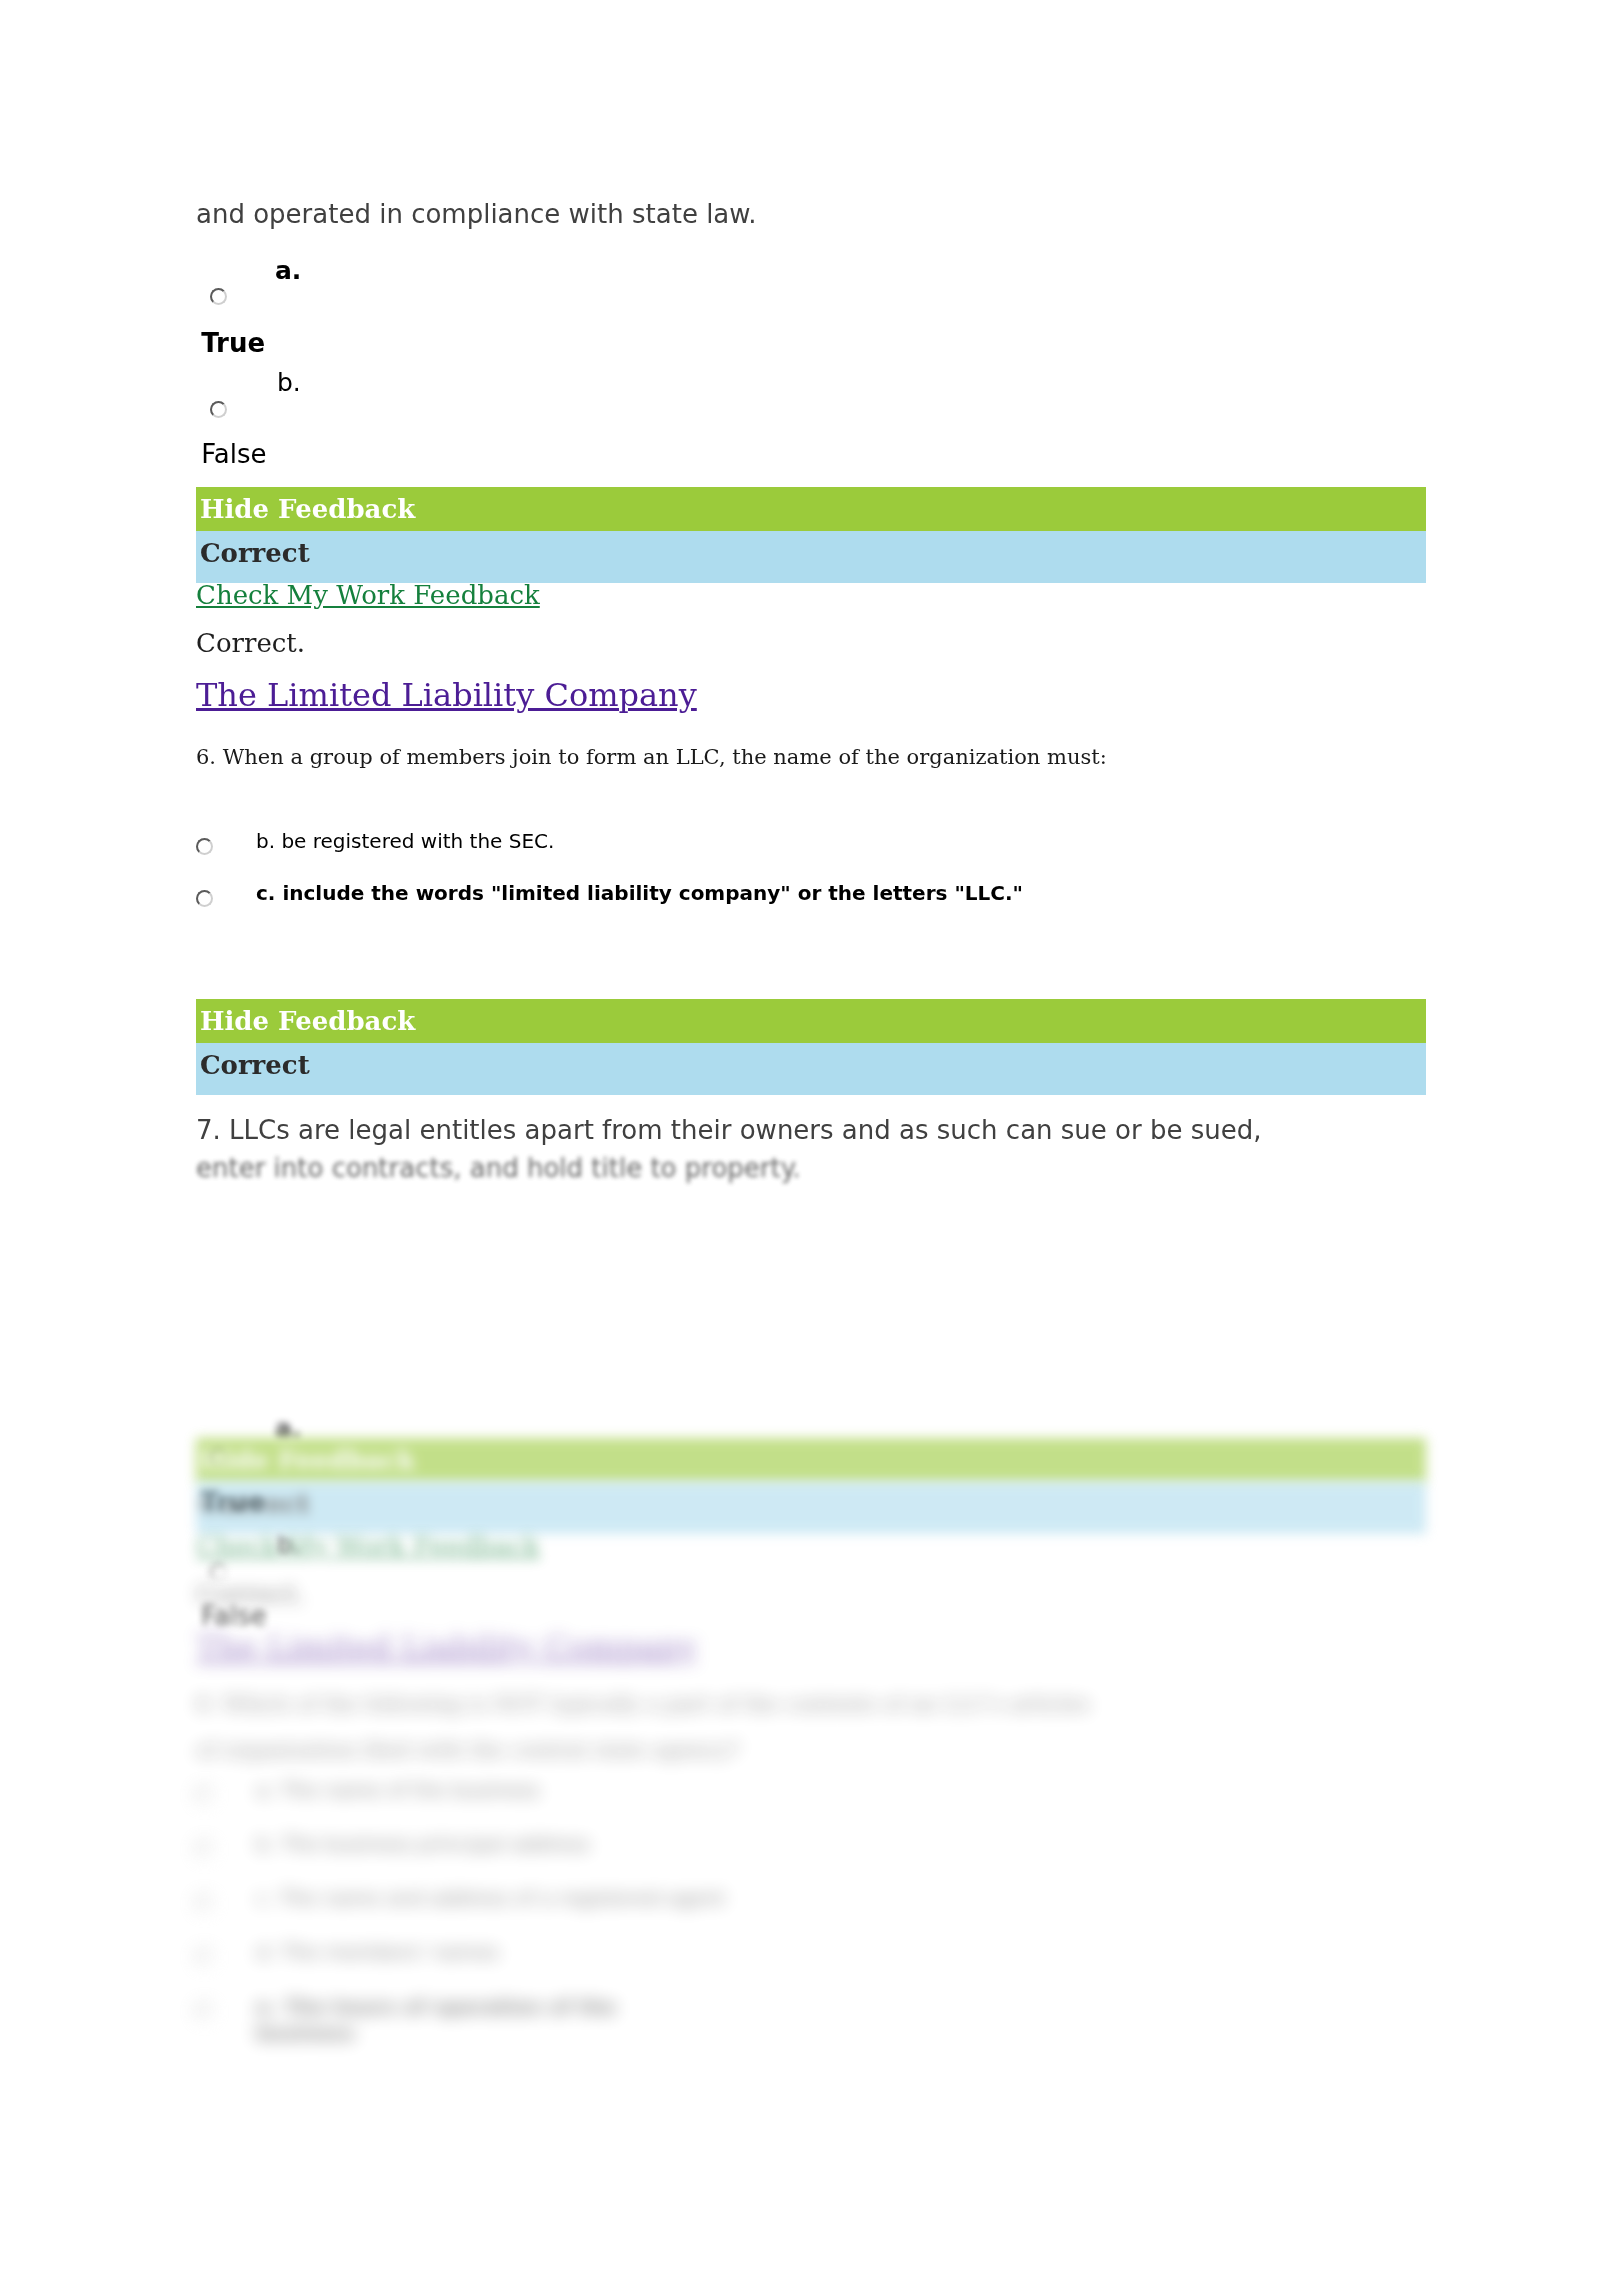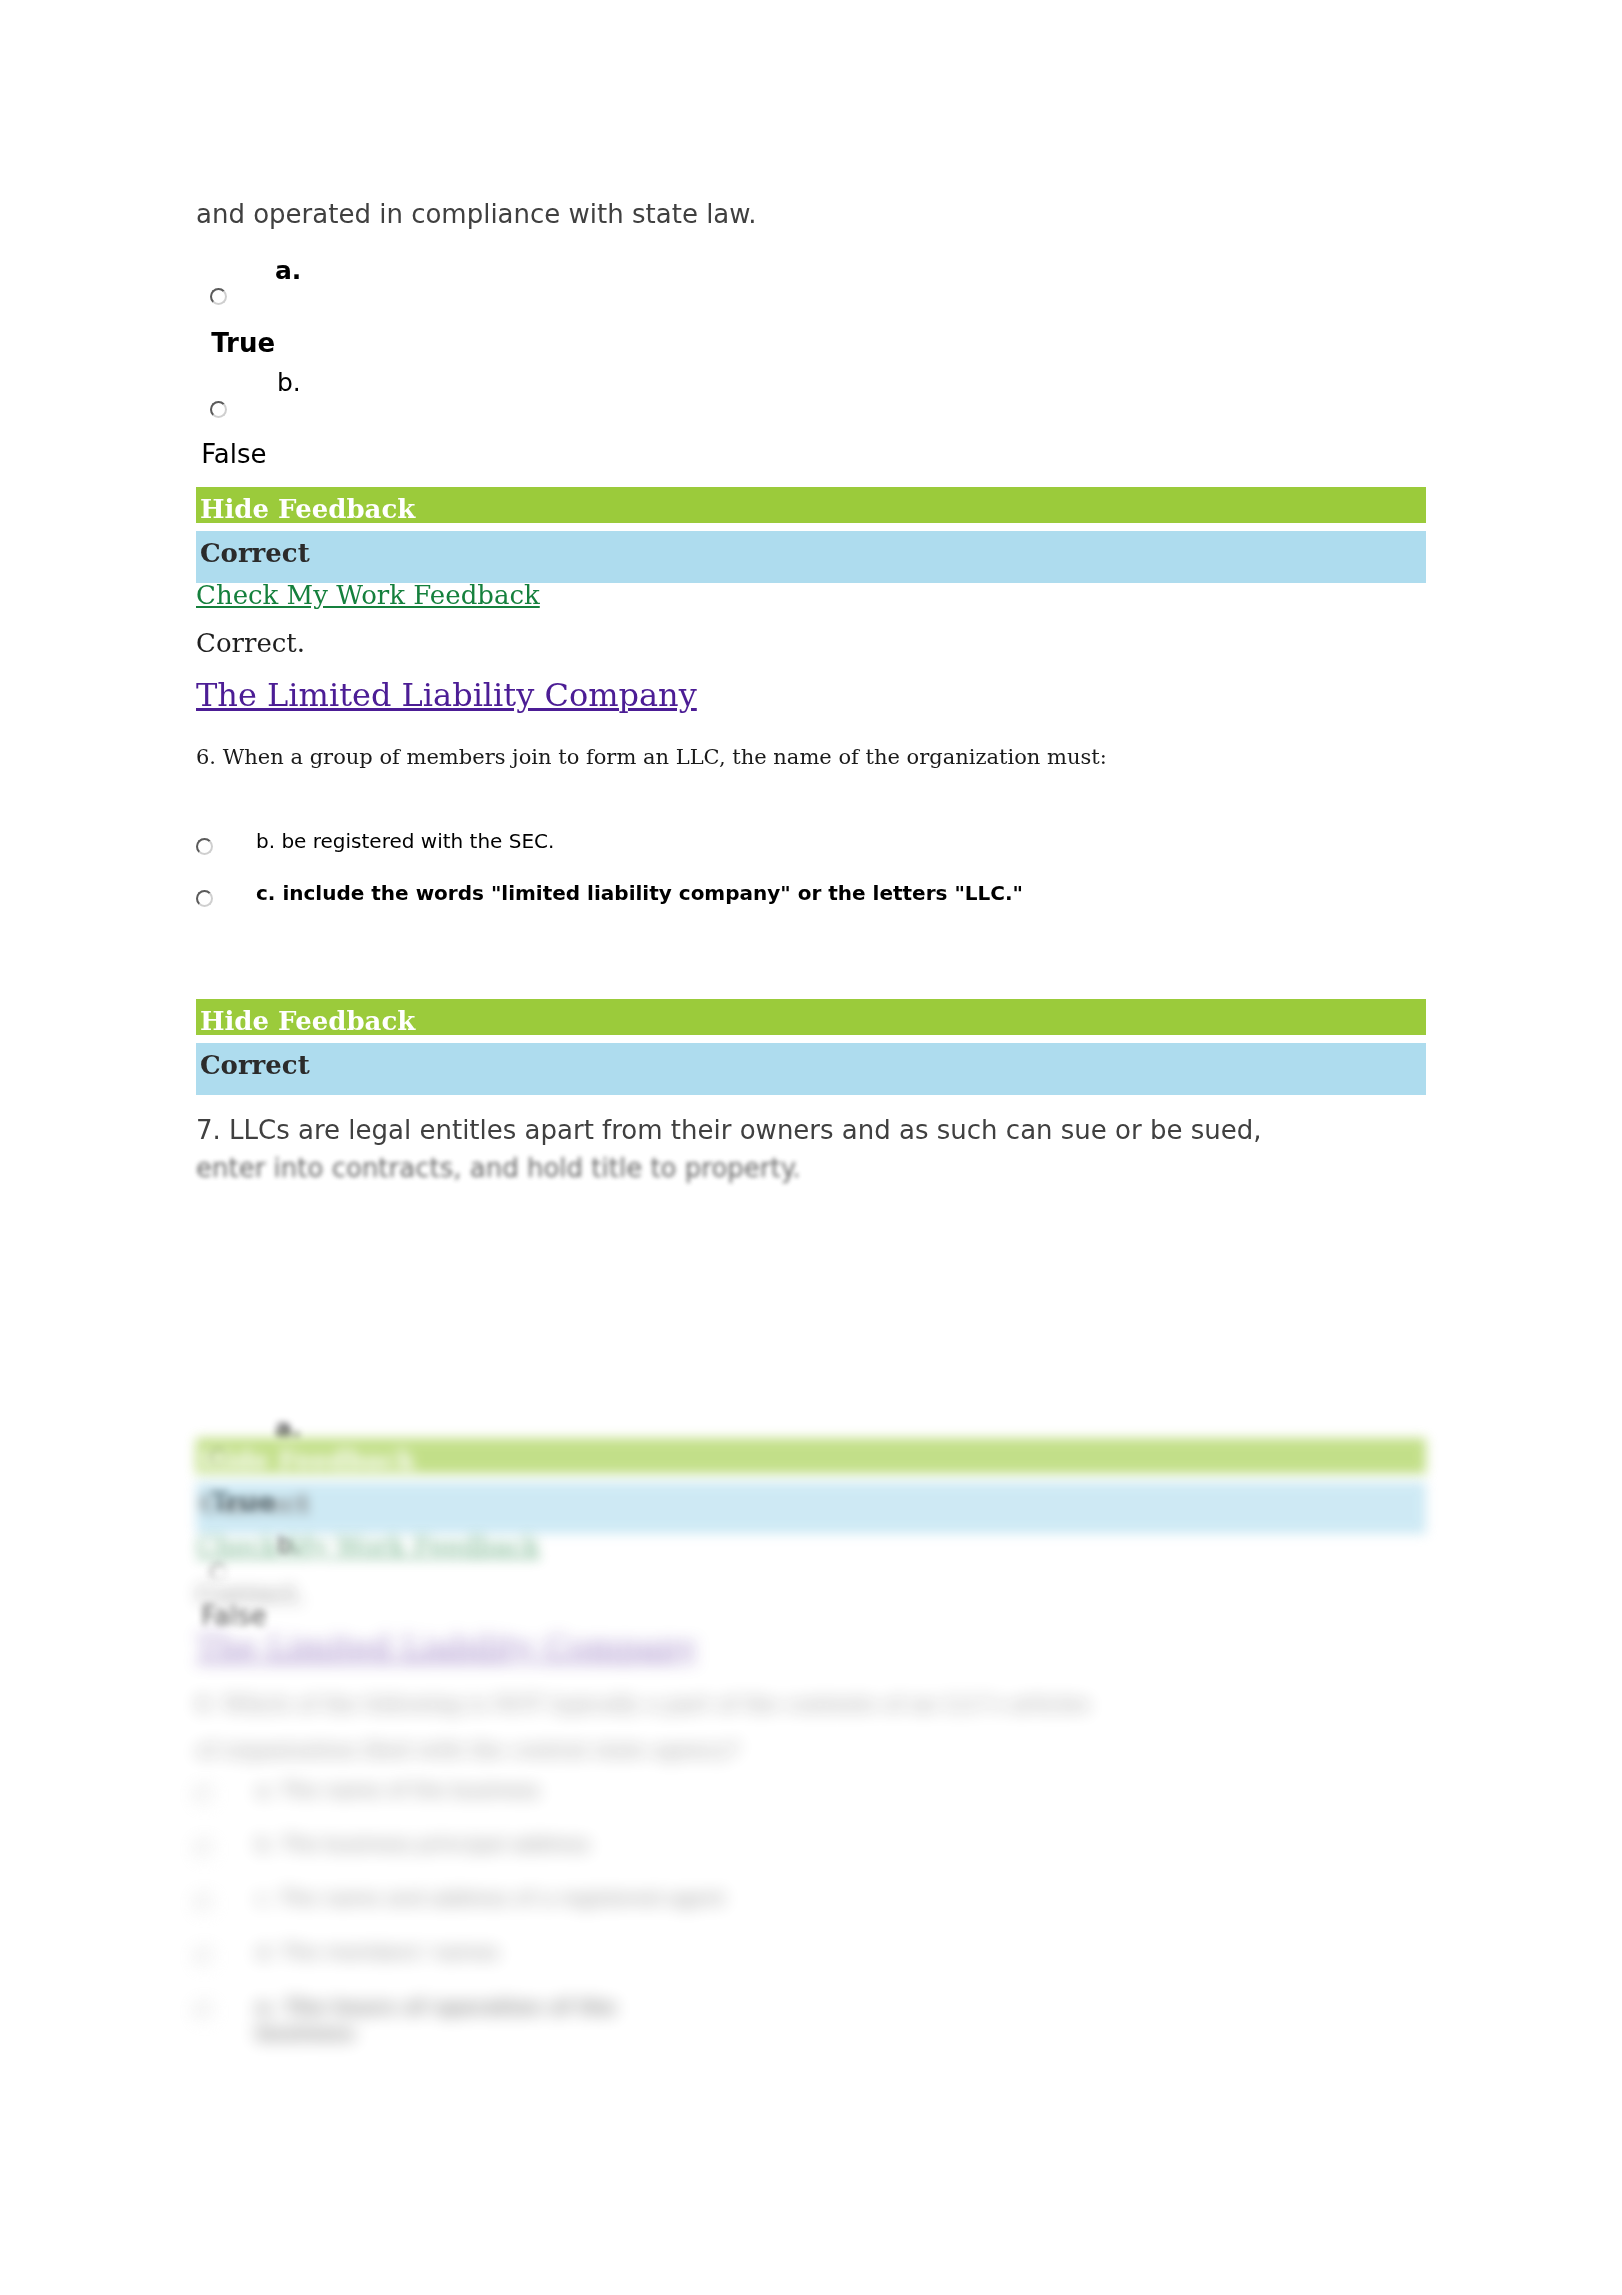--- a/index.html
+++ b/index.html
@@ -48,21 +48,21 @@
     color: #000;
   }
   .tf-letter.bold { font-weight: bold; }
 
   .tf-label {
     position: absolute;
     font-family: "DejaVu Sans", sans-serif;
     font-size: 26px;
     color: #000;
   }
-  .tf-label.bold { font-weight: bold; margin-left: 10px; }
+  .tf-label.bold { font-weight: bold; }
 
   
   .radio {
     position: absolute;
     width: 17px;
     height: 17px;
     border-radius: 50%;
     border: 2px solid #8d8d8d;
     border-top-color: #5a5a5a;
     border-left-color: #5a5a5a;
@@ -90,21 +90,21 @@
   
   .bar-green,
   .bar-blue {
     position: absolute;
     left: 196px;
     width: 1230px;
     box-sizing: border-box;
   }
   .bar-green {
     background: #9bcb3b;
-    height: 36px;
+    height: 44px;
   }
   .bar-blue {
     background: #aedcee;
     height: 52px;
   }
   .bar-label {
     font-family: "DejaVu Serif", serif;
     font-weight: bold;
     font-size: 26px;
     line-height: 44px;

